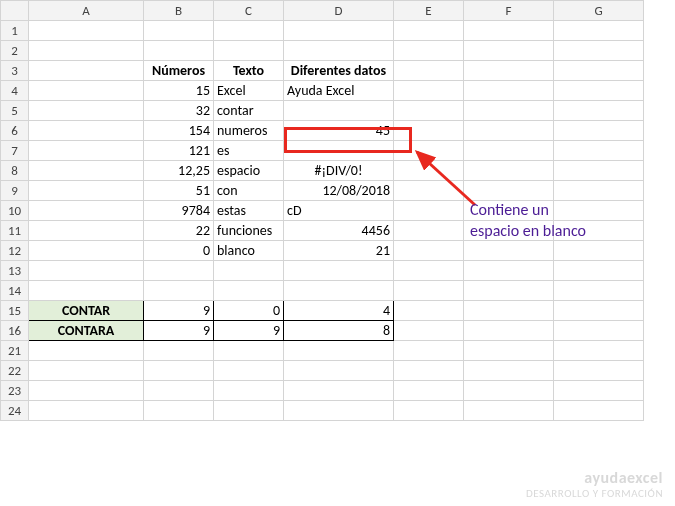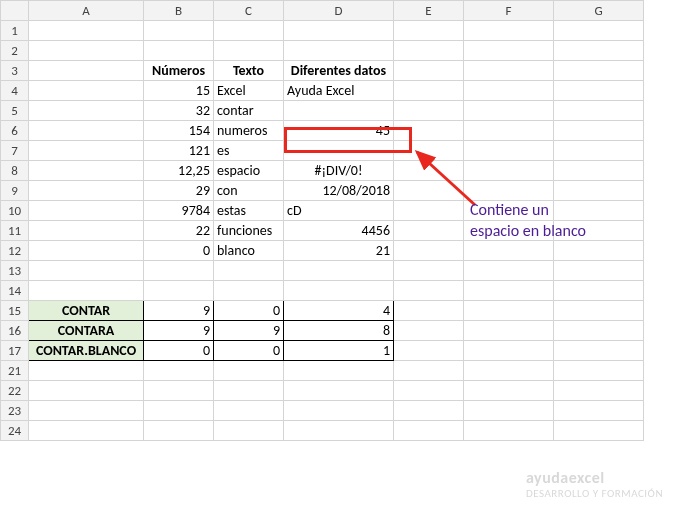--- a/index.html
+++ b/index.html
@@ -71,21 +71,21 @@
     font-size: 16px;
     line-height: 1.3;
   }
   .watermark {
     position: absolute;
     right: 12px;
     bottom: 6px;
     opacity: 0.25;
     font-size: 11px;
     color: #666;
-    text-align: left;
+    text-align: right;
     letter-spacing: 0.5px;
     margin-top: 43px;
   }
   .watermark .brand { font-size: 16px; font-weight: bold; }
 </style>
 </head>
 <body>
 
 <div class="sheet">
 <table>
@@ -189,21 +189,21 @@
     <td class="num">12,25</td>
     <td class="txt">espacio</td>
     <td class="ctr">#¡DIV/0!</td>
     <td></td>
           <td></td>
           <td></td>
         </tr>
   <tr>
           <th class="rowhdr">9</th>
           <td></td>
-    <td class="num">29</td>
+    <td class="num">51</td>
     <td class="txt">con</td>
     <td class="num">12/08/2018</td>
     <td></td>
           <td></td>
           <td></td>
         </tr>
   <tr>
           <th class="rowhdr">10</th>
           <td></td>
     <td class="num">9784</td>
@@ -264,30 +264,20 @@
     <td></td>
           <td></td>
           <td></td>
         </tr>
   <tr>
           <th class="rowhdr">16</th>
     <td class="greenlabel">CONTARA</td>
     <td class="num bord">9</td>
     <td class="num bord">9</td>
     <td class="num bord">8</td>
-    <td></td>
-          <td></td>
-          <td></td>
-        </tr>
-  <tr>
-          <th class="rowhdr">17</th>
-    <td class="greenlabel">CONTAR.BLANCO</td>
-    <td class="num bord">0</td>
-    <td class="num bord">0</td>
-    <td class="num bord">1</td>
     <td></td>
           <td></td>
           <td></td>
         </tr>
 
   <tr>
           <th class="rowhdr">21</th>
           <td></td>
           <td></td>
           <td></td>

